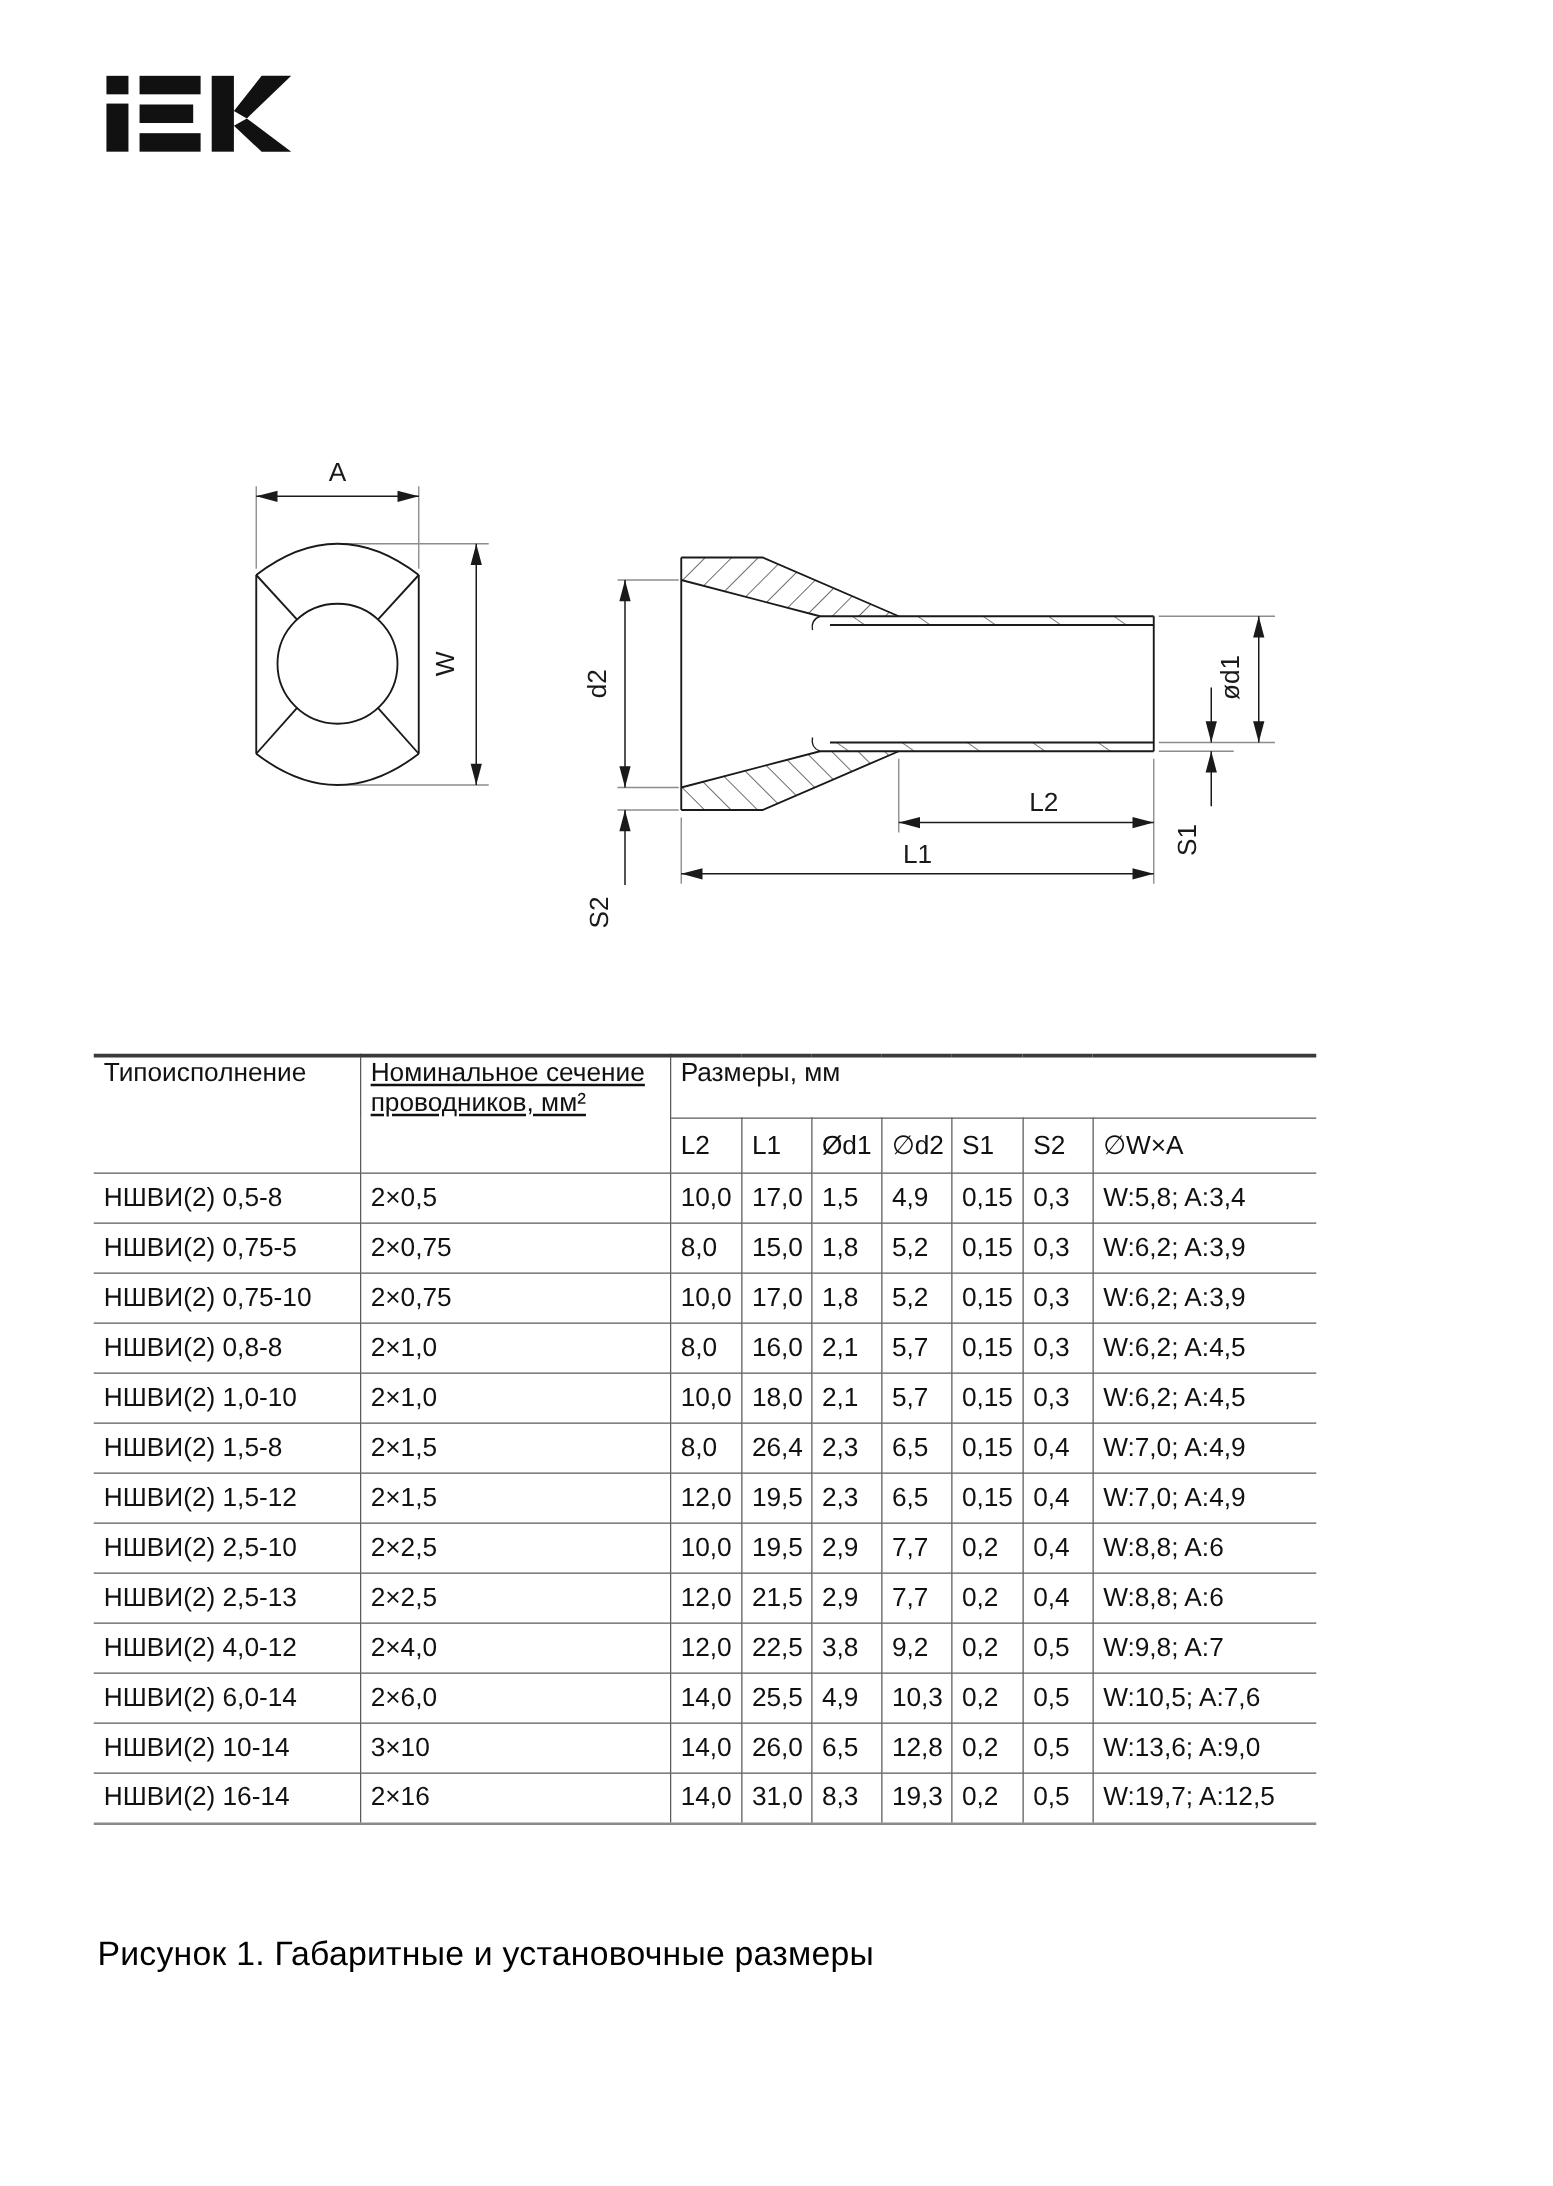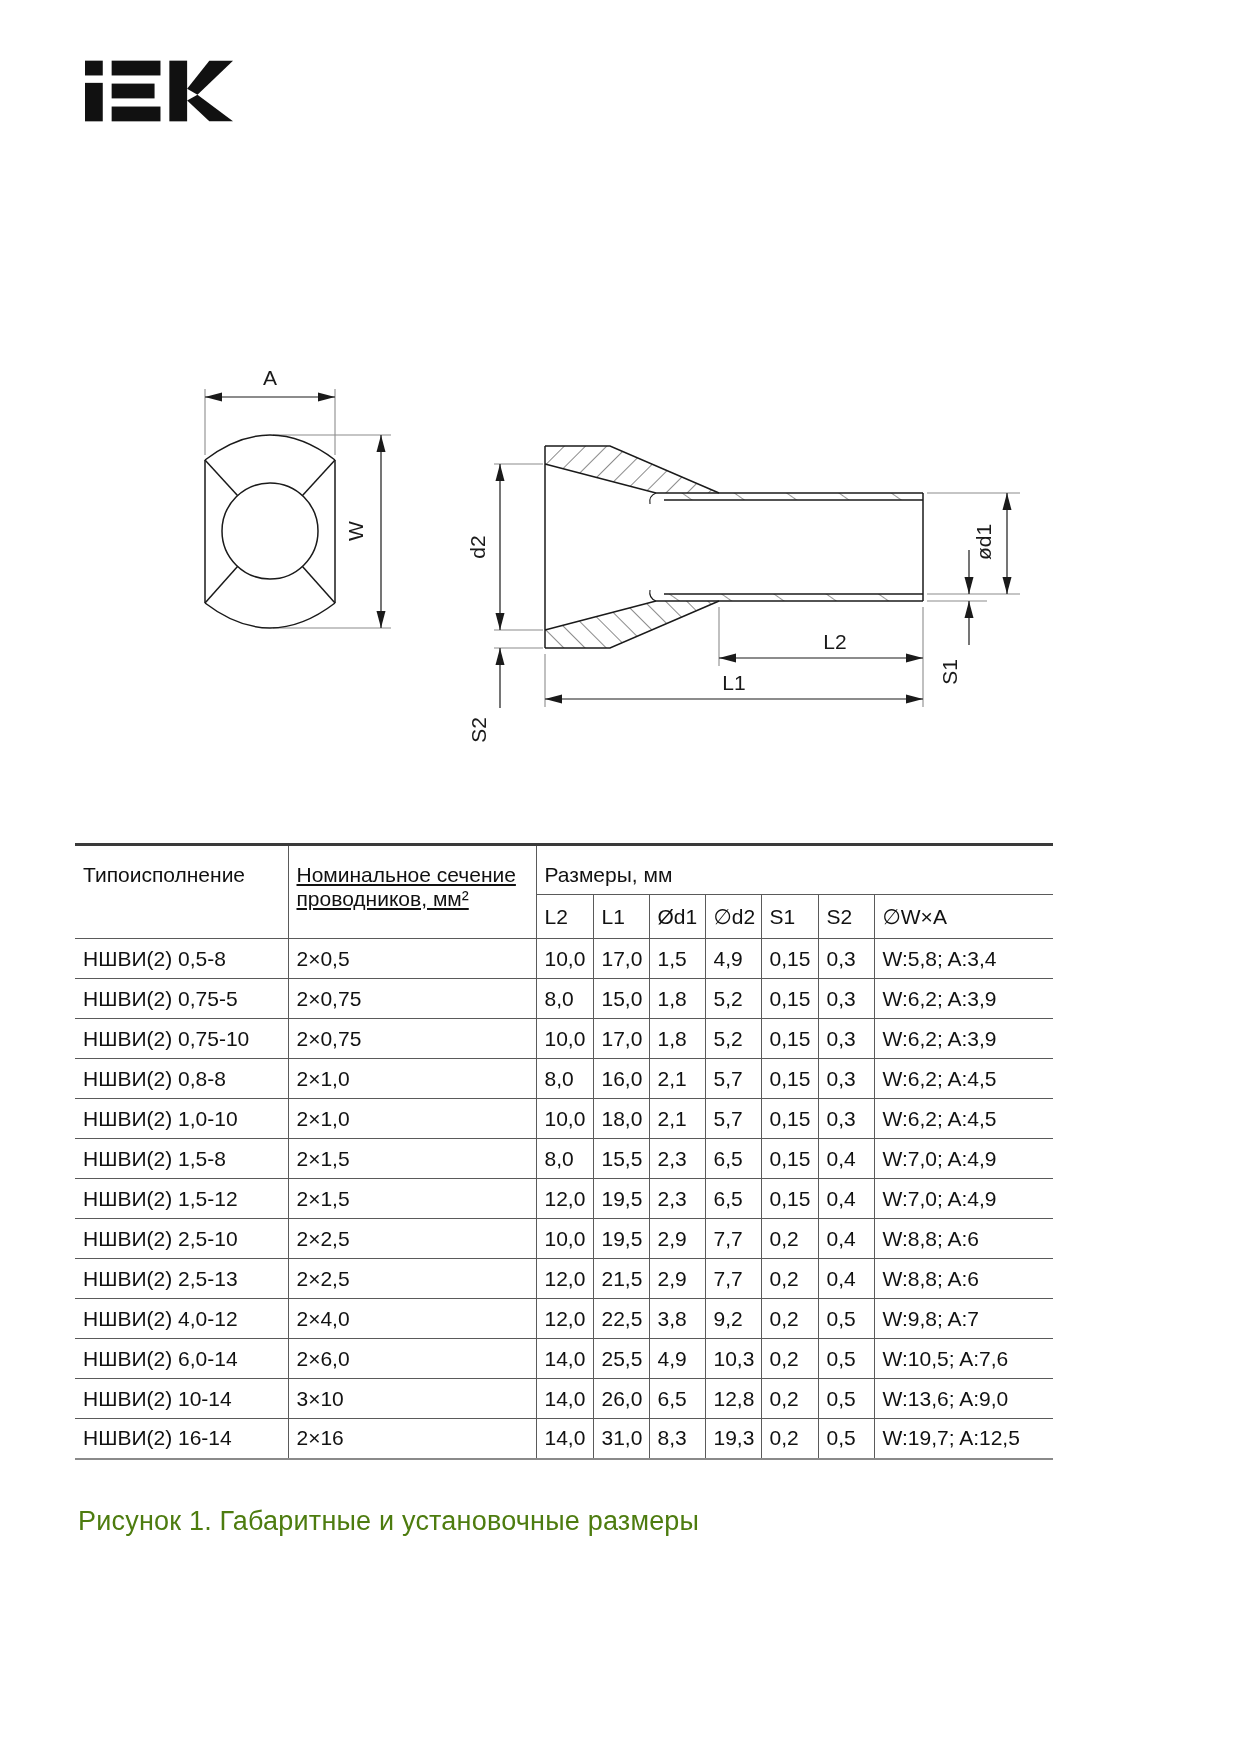--- a/index.html
+++ b/index.html
@@ -36,26 +36,26 @@
     border:1px solid #5a5a5a;
     font-weight:normal; text-align:left;
     padding:3px 8px; vertical-align:middle;
     overflow:hidden; white-space:nowrap;
   }
   .dims-table th.wrap { white-space:normal;text-decoration:underline; }
   .dims-table tr > *:first-child { border-left:none; }
   .dims-table tr > *:last-child  { border-right:none; }
   .dims-table thead tr.hrow1 { height:50px; }
   .dims-table thead tr.hrow2 { height:44px; }
-  .dims-table thead th.span2 { vertical-align:top; padding-top:17px; }
+  .dims-table thead th.span2 { vertical-align:top; padding-top:1px; }
   .dims-table tbody tr { height:40px;margin-top:24px; }
 
   .caption {
-    position:absolute; left:78px; top:1506px;
-    font-size:27px; color:#4d7c0f; letter-spacing:0.2px;
+    position:absolute; left:78px; top:1548px;
+    font-size:27px; color:#000000; letter-spacing:0.2px;
   }
 </style>
 </head>
 <body>
 
 <div class="page">
 
   <div class="logo">
     <svg viewBox="0 0 200 82" aria-label="IEK">
       <g fill="#111">
@@ -277,21 +277,21 @@
           <td>2,1</td>
           <td>5,7</td>
           <td>0,15</td>
           <td>0,3</td>
           <td>W:6,2; A:4,5</td>
         </tr>
         <tr>
           <td>НШВИ(2) 1,5-8</td>
           <td>2×1,5</td>
           <td>8,0</td>
-          <td>15,5</td>
+          <td>26,4</td>
           <td>2,3</td>
           <td>6,5</td>
           <td>0,15</td>
           <td>0,4</td>
           <td>W:7,0; A:4,9</td>
         </tr>
         <tr>
           <td>НШВИ(2) 1,5-12</td>
           <td>2×1,5</td>
           <td>12,0</td>

